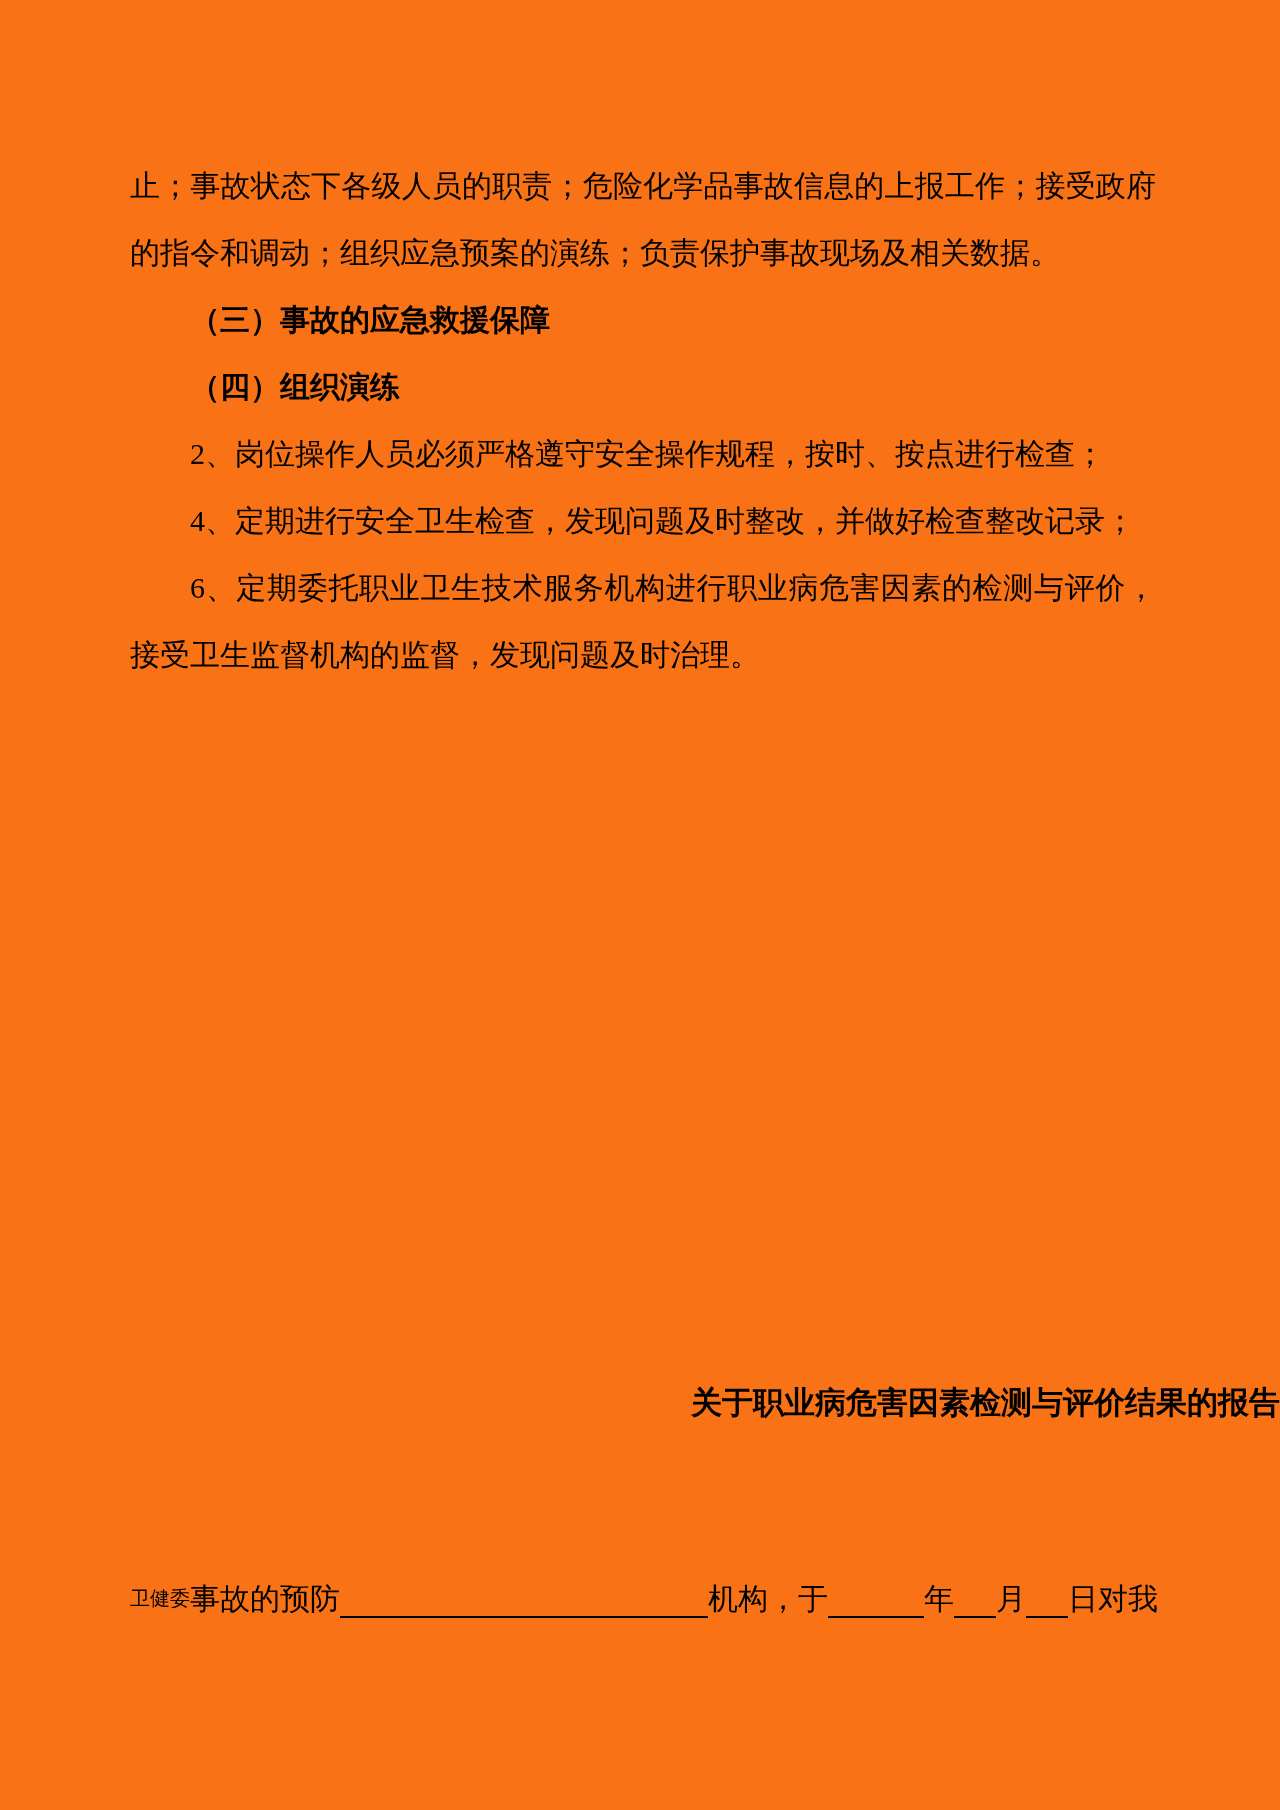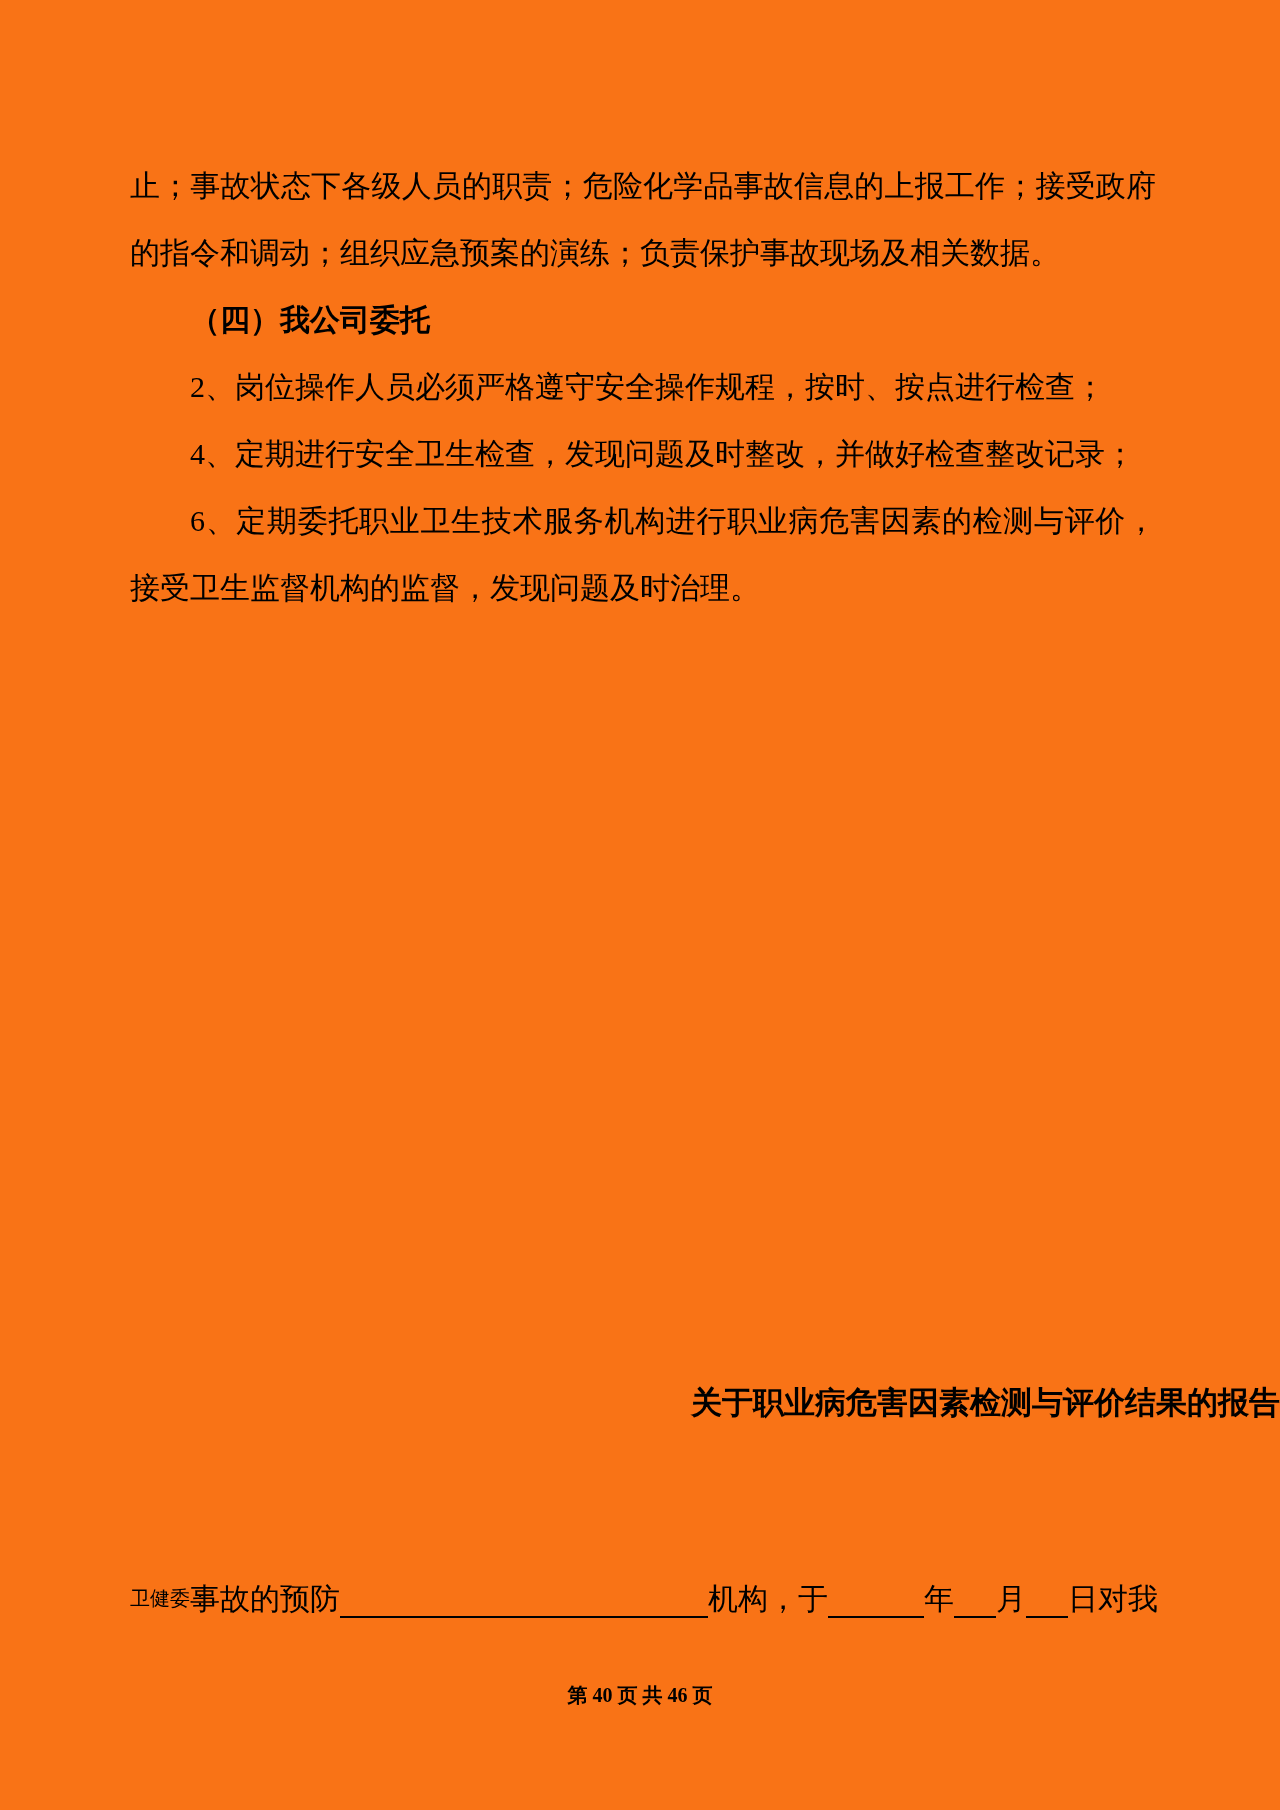--- a/index.html
+++ b/index.html
@@ -88,27 +88,27 @@
     font-family: "Liberation Serif", "DejaVu Serif", serif;
   }
 </style>
 </head>
 <body>
 
 <div class="page">
 
   <div class="doc-body">
     <p class="para">止；事故状态下各级人员的职责；危险化学品事故信息的上报工作；接受政府的指令和调动；组织应急预案的演练；负责保护事故现场及相关数据。</p>
-    <p class="heading">（四）我公司委托</p>
+    <p class="heading">（三）事故的应急救援保障</p>
+    <p class="heading">（四）组织演练</p>
     <p class="para indent">2、岗位操作人员必须严格遵守安全操作规程，按时、按点进行检查；</p>
     <p class="para indent">4、定期进行安全卫生检查，发现问题及时整改，并做好检查整改记录；</p>
     <p class="para indent">6、定期委托职业卫生技术服务机构进行职业病危害因素的检测与评价，接受卫生监督机构的监督，发现问题及时治理。</p>
   </div>
 
   <div class="report-title">关于职业病危害因素检测与评价结果的报告</div>
 
   <div class="salutation">卫健委：</div>
 
   <div class="commission-line"><span>事故的预防</span><span class="blank blank-agency"></span><span>机构，于</span><span class="blank blank-year"></span><span>年</span><span class="blank blank-month"></span><span>月</span><span class="blank blank-day"></span><span>日对我</span></div>
 
-  <div class="page-footer">第 40 页 共 46 页</div>
 
 </div>
 
 </body></html>

